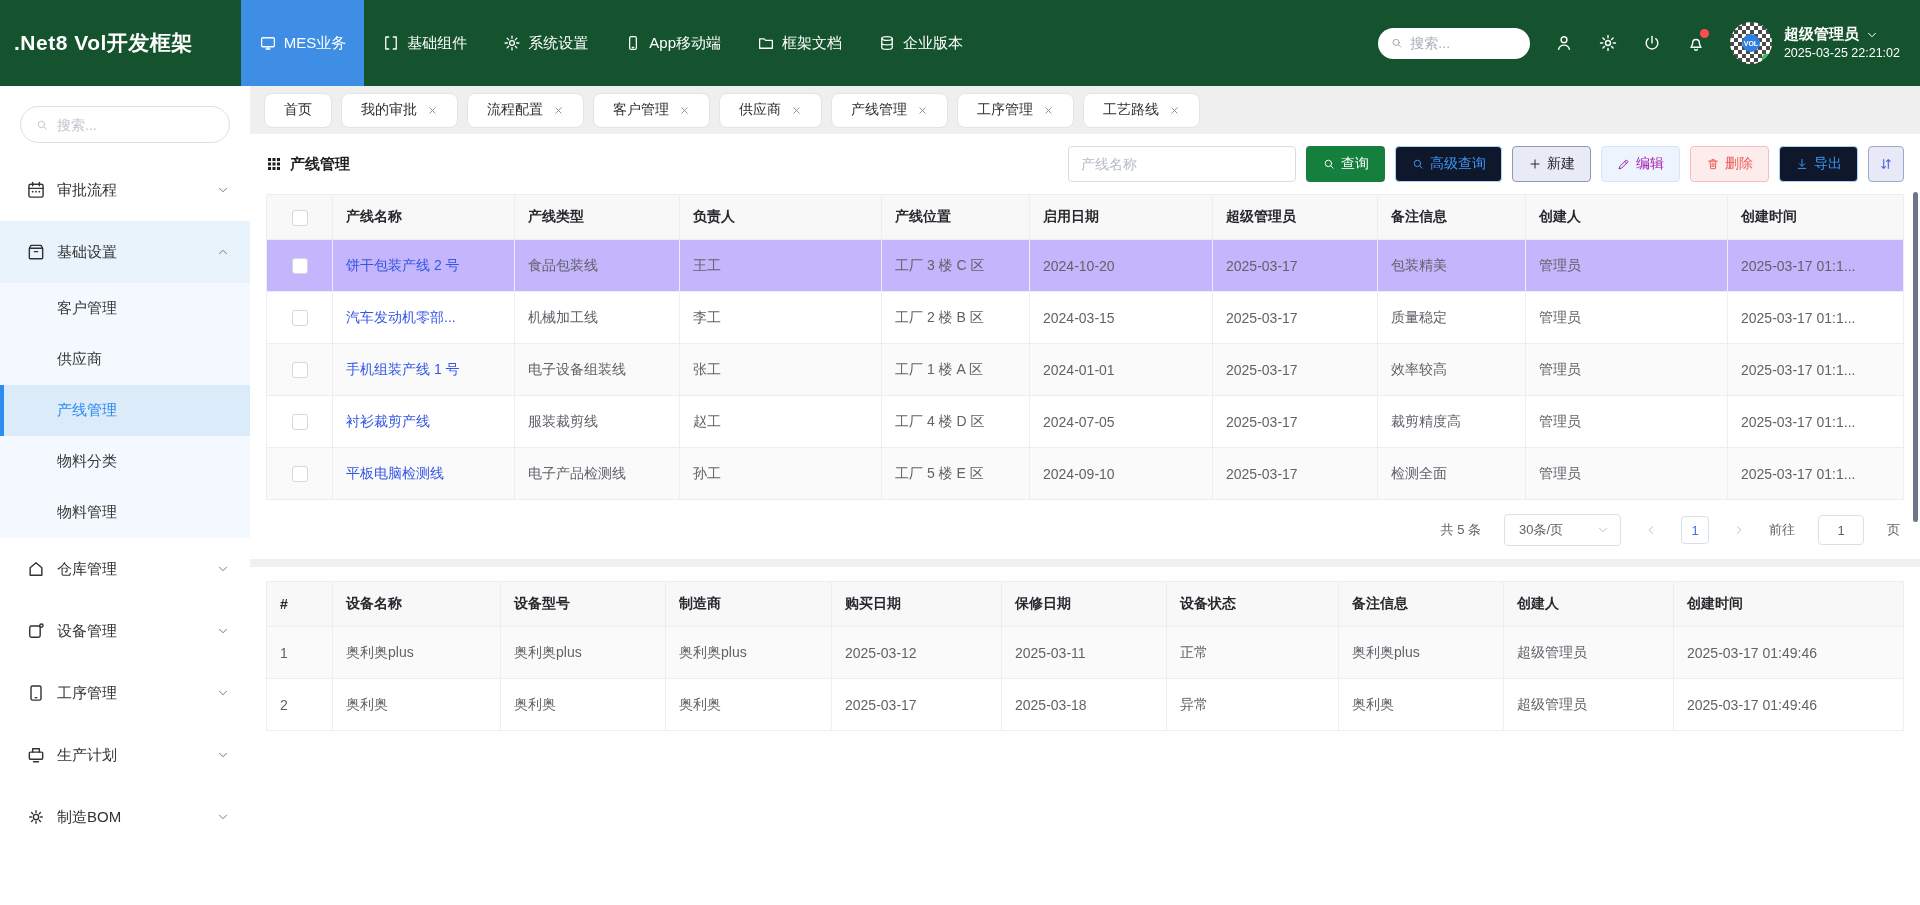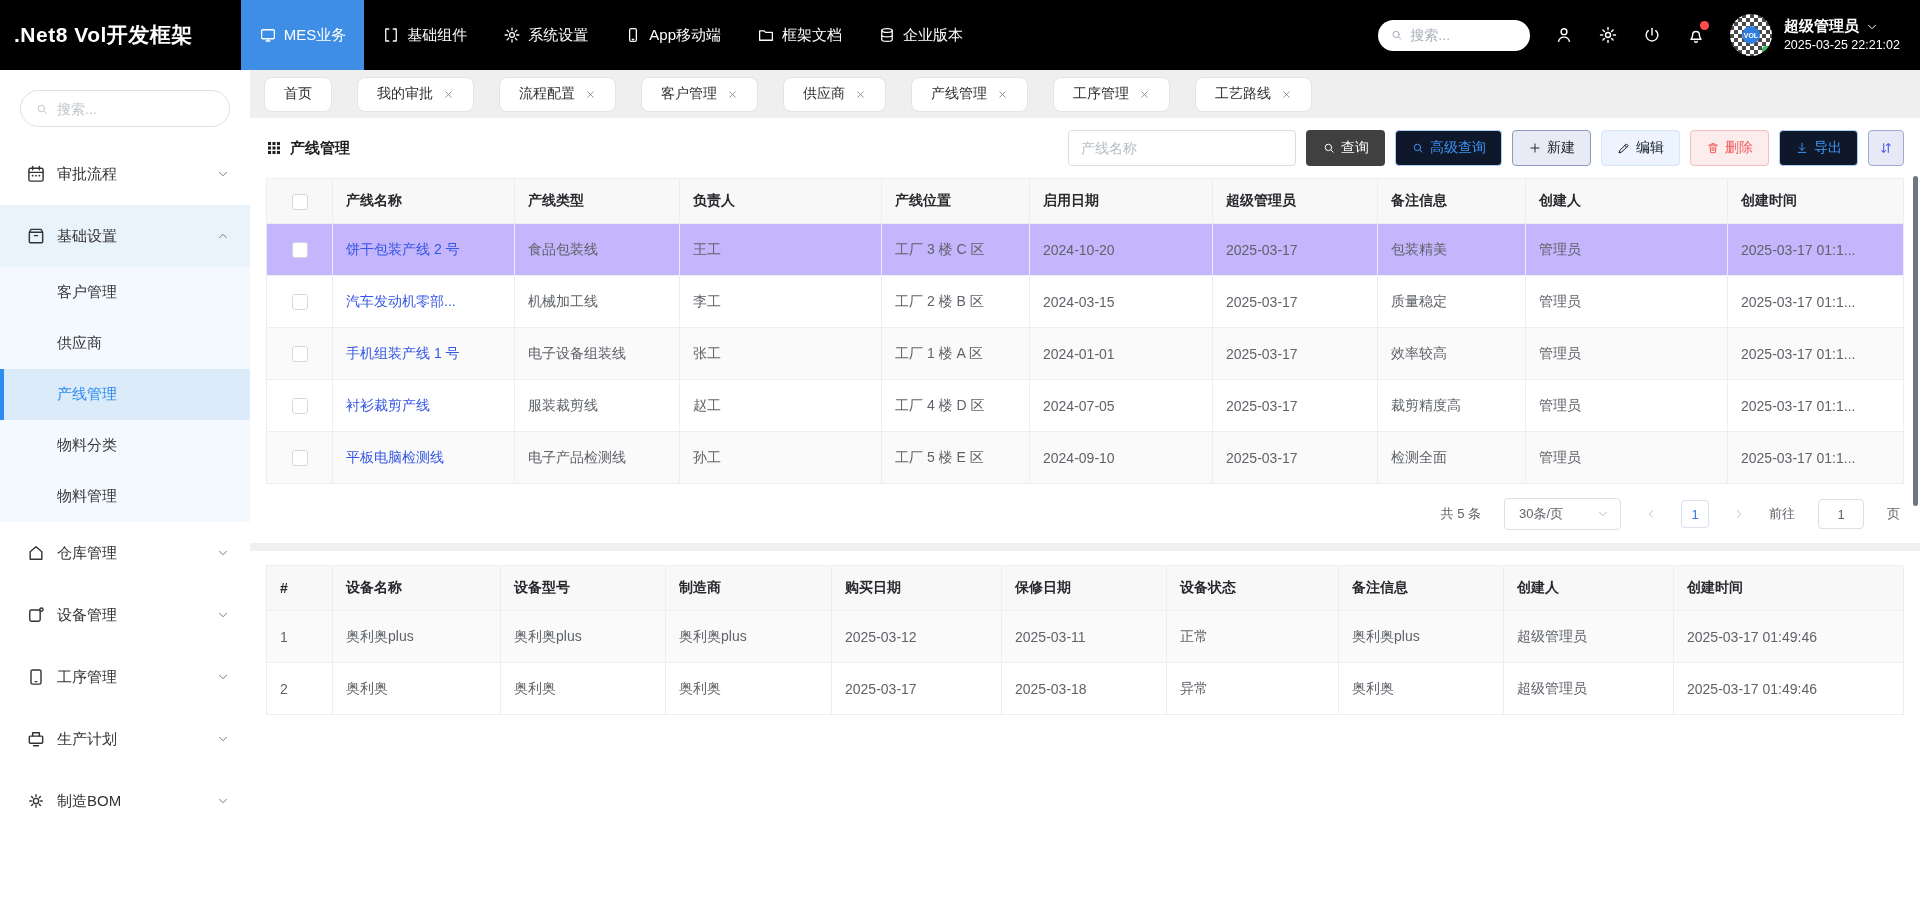--- a/index.html
+++ b/index.html
@@ -2,21 +2,21 @@
 <html><head>
 <meta charset="utf-8">
 <style>
   * { box-sizing: border-box; margin: 0; padding: 0; }
   html,body { width:1920px; height:905px; overflow:hidden; font-family:"Liberation Sans","DejaVu Sans",sans-serif; background:#fff; }
   svg.si { fill:none; stroke:currentColor; stroke-width:1.7; stroke-linecap:round; stroke-linejoin:round; display:block; }
   svg.fi * { fill:currentColor; stroke:none; }
   .i14{width:14px;height:14px} .i16{width:16px;height:16px} .i18{width:18px;height:18px} .i20{width:20px;height:20px}
 
   
-  .topbar { height:70px; background:#000000; display:flex; align-items:center; color:#fff; }
+  .topbar { height:86px; background:#14532d; display:flex; align-items:center; color:#fff; }
   .logo { font-size:21px; font-weight:bold; padding:0 24px 0 14px; letter-spacing:.5px; white-space:nowrap; }
   .top-nav { display:flex; height:100%;padding-left:24px; }
   .top-nav-item { display:flex; align-items:center; gap:7px; padding:0 18px; font-size:15px; cursor:pointer; white-space:nowrap; }
   .top-nav-item.active { background:#3f8ee6; }
   .topbar-right { margin-left:auto; display:flex; align-items:center; gap:24px; padding-right:20px; }
   .topbar-search { background:#fff; border-radius:16px; height:31px; width:152px; display:flex; align-items:center; padding:0 12px; gap:7px; color:#9aa4b2; }
   .topbar-search input { border:none; outline:none; width:100%; font-size:14px; color:#333; background:transparent; }
   .topbar-search input::placeholder { color:#a7b0bc; }
   .tb-ic { color:#fff; cursor:pointer; position:relative; }
   .bell-wrap { position:relative; }
@@ -46,37 +46,37 @@
   .mi-label { flex:1; }
   .mi-chevron { color:#777; }
   .rot180 { transform:rotate(180deg); }
   .menu-group.expanded { background:#f3f9fe; }
   .menu-group.expanded > .menu-item { background:#e9f3fc; }
   .submenu-item { height:51px; display:flex; align-items:center; padding-left:57px; cursor:pointer; color:#3a3a3a; }
   .submenu-item.active { background:#dcebf9; color:#2d8cf0; border-left:4px solid #2d8cf0; padding-left:53px; }
 
   
   .main { flex:1; display:flex; flex-direction:column; background:#f0f0f0; overflow:hidden; }
-  .tabbar { height:48px; background:#efefef; display:flex; align-items:center; gap:25px; padding:0 14px; flex-shrink:0; }
+  .tabbar { height:48px; background:#efefef; display:flex; align-items:center; gap:9px; padding:0 14px; flex-shrink:0; }
   .tab { background:#fff; height:35px; display:flex; align-items:center; padding:0 19px; border-radius:8px; font-size:14px; color:#2f2f2f; gap:10px; border:1px solid #e4e4e4; cursor:pointer; white-space:nowrap; }
   .tab-close { color:#8a8a8a; display:flex; cursor:pointer; }
   .content { flex:1; display:flex; flex-direction:column; overflow:hidden; }
 
   .panel { background:#fff; }
   .panel1 { padding:12px 16px 0; position:relative; }
   .panel-head { display:flex; align-items:center; justify-content:space-between; margin-bottom:12px; }
   .sec-title { display:flex; align-items:center; gap:8px; font-size:15px; font-weight:bold; color:#1f1f1f; }
   .toolbar { display:flex; align-items:center; gap:10px; }
   .tb-input { width:228px; height:36px; border:1px solid #d8dce3; border-radius:4px; padding:0 12px; font-size:14px; outline:none; color:#333; }
   .tb-input::placeholder { color:#b6bcc6; }
   .btn { height:36px; border-radius:4px; display:inline-flex; align-items:center; gap:5px; padding:0 15px; font-size:14px; cursor:pointer; border:1px solid transparent; font-family:inherit; }
-  .btn-primary { background:#404040; color:#fff; }
+  .btn-primary { background:#15803d; color:#fff; }
   .btn-adv, .btn-export { background:#0f172a; border-color:#a9d2fb; color:#3d96f5; }
   .btn-new { background:#e8eaf5; border-color:#8f97bb; color:#24262b; }
-  .btn-edit { background:#eef4fe; border-color:#d5e5fb; color:#0f172a; }
+  .btn-edit { background:#eef4fe; border-color:#d5e5fb; color:#a21caf; }
   .btn-del { background:#fdecec; border-color:#f5bebe; color:#ef5a5a; }
   .btn-sort { background:#e7e9f6; border-color:#a0a7d0; color:#5160e6; width:36px; padding:0; justify-content:center; }
 
   table { width:100%; border-collapse:collapse; table-layout:fixed; }
   th, td { border:1px solid #ebeef5; padding:0 13px; font-size:14px; text-align:left; overflow:hidden; white-space:nowrap; text-overflow:ellipsis; }
   thead th { height:45px; background:#f8f8f9; color:#28292d; font-weight:bold; }
   tbody td { height:52px; color:#5f6368; }
   tbody tr { background:#fff; }
   tbody tr:nth-child(odd) { background:#fafafa; }   
   tbody tr.selected { background:#c4b5fd; }

